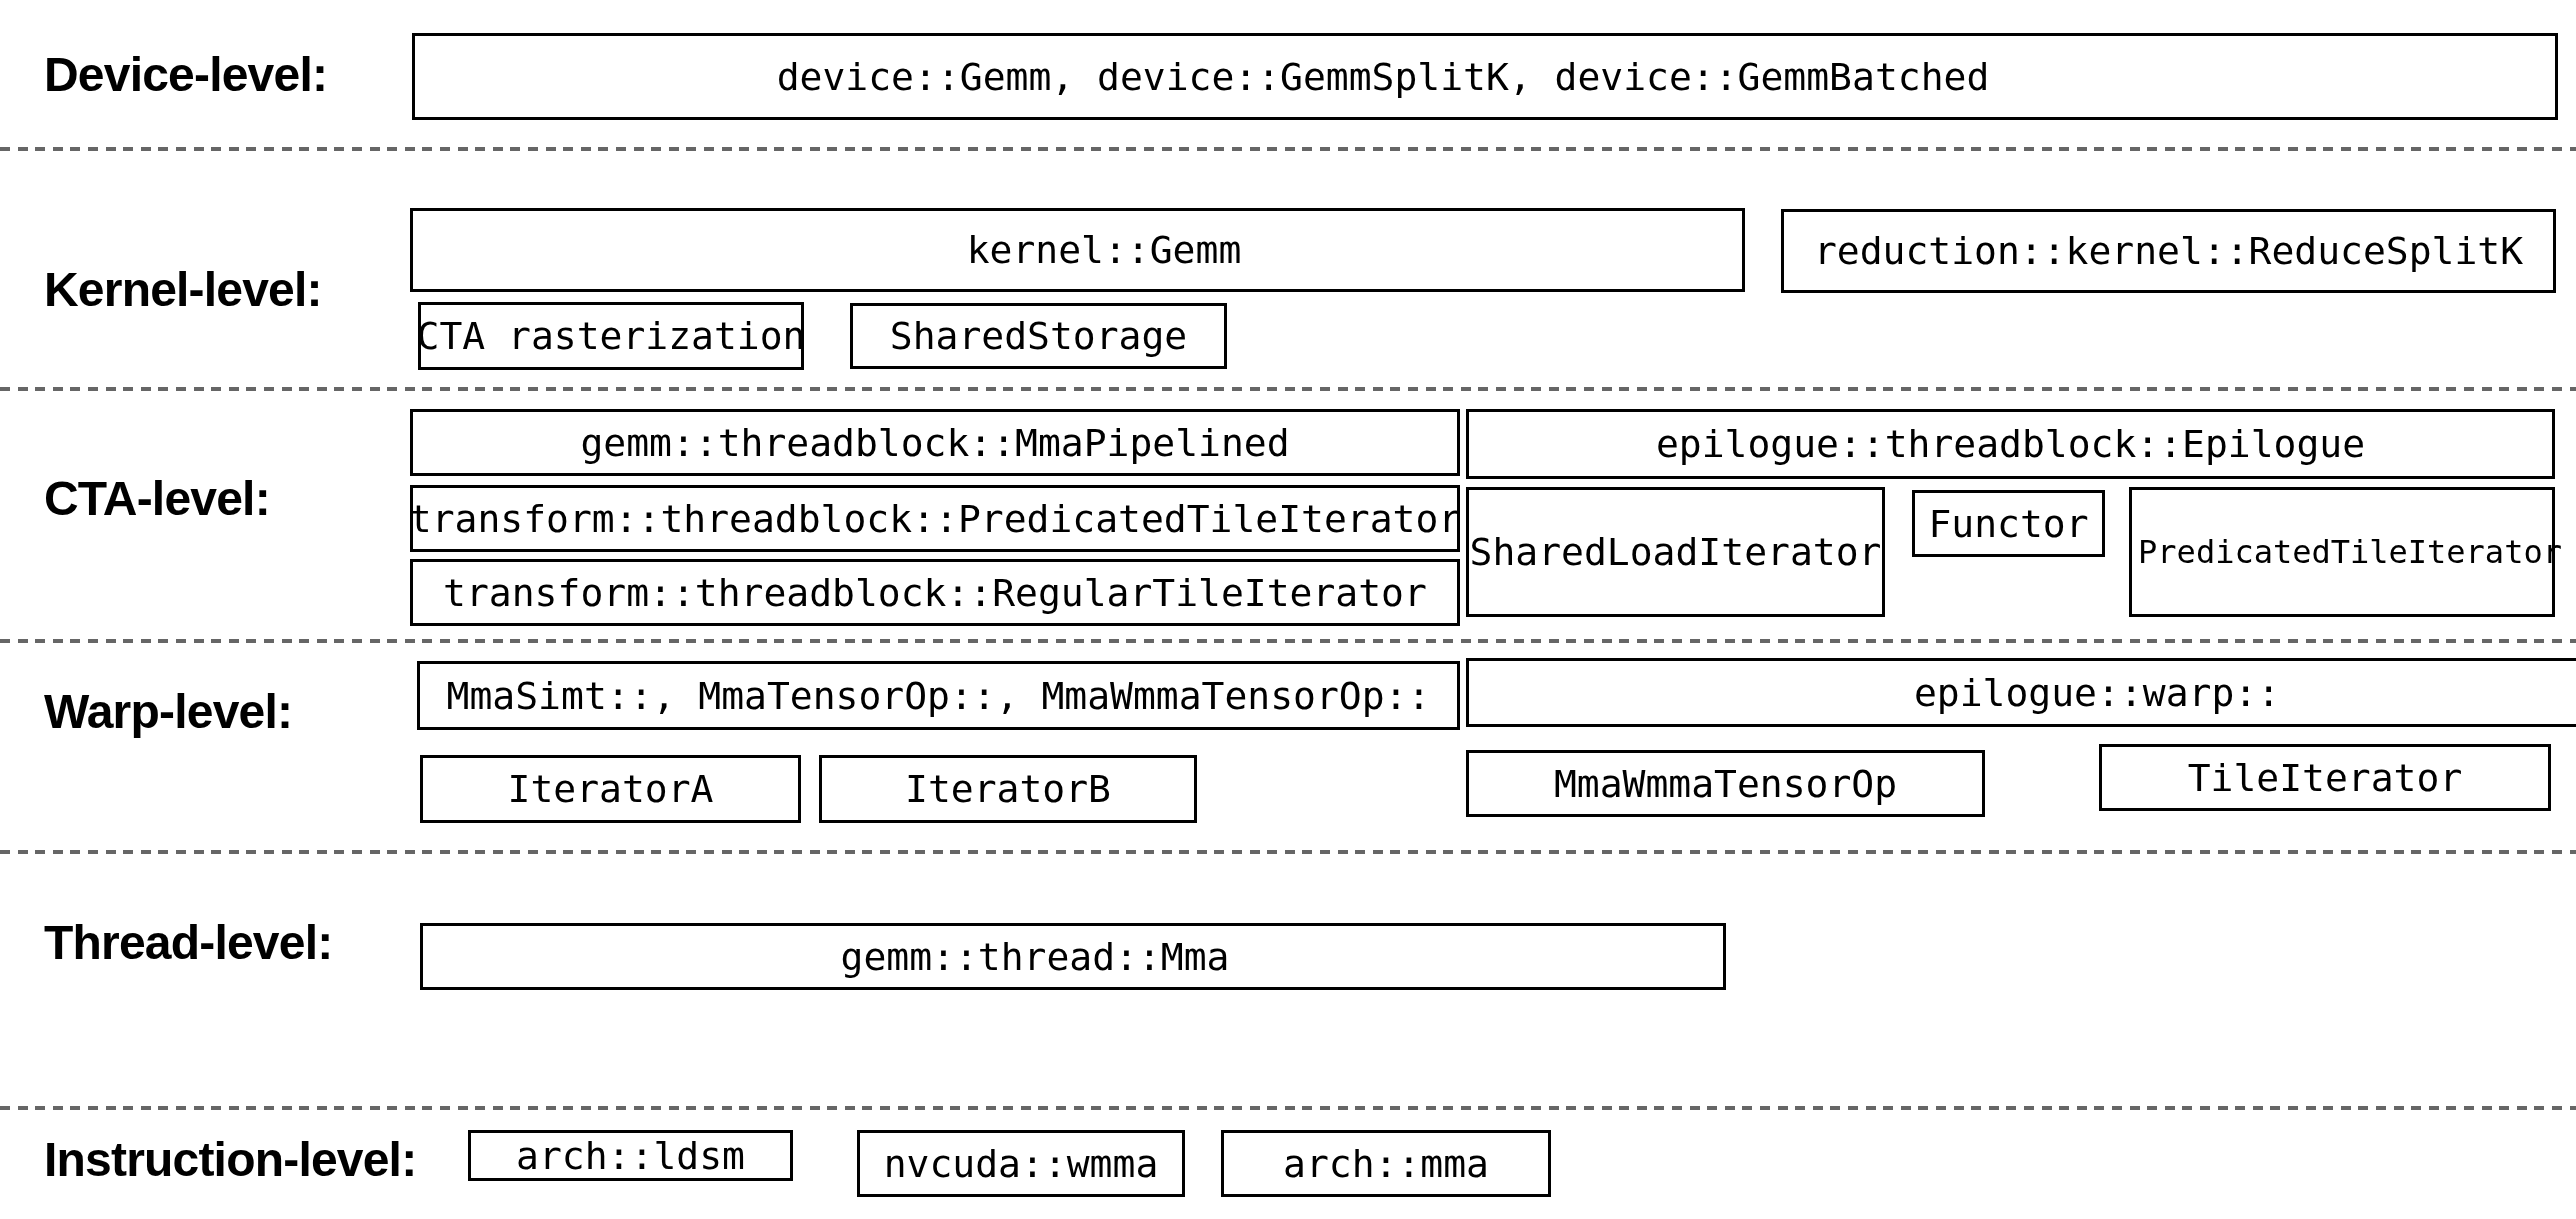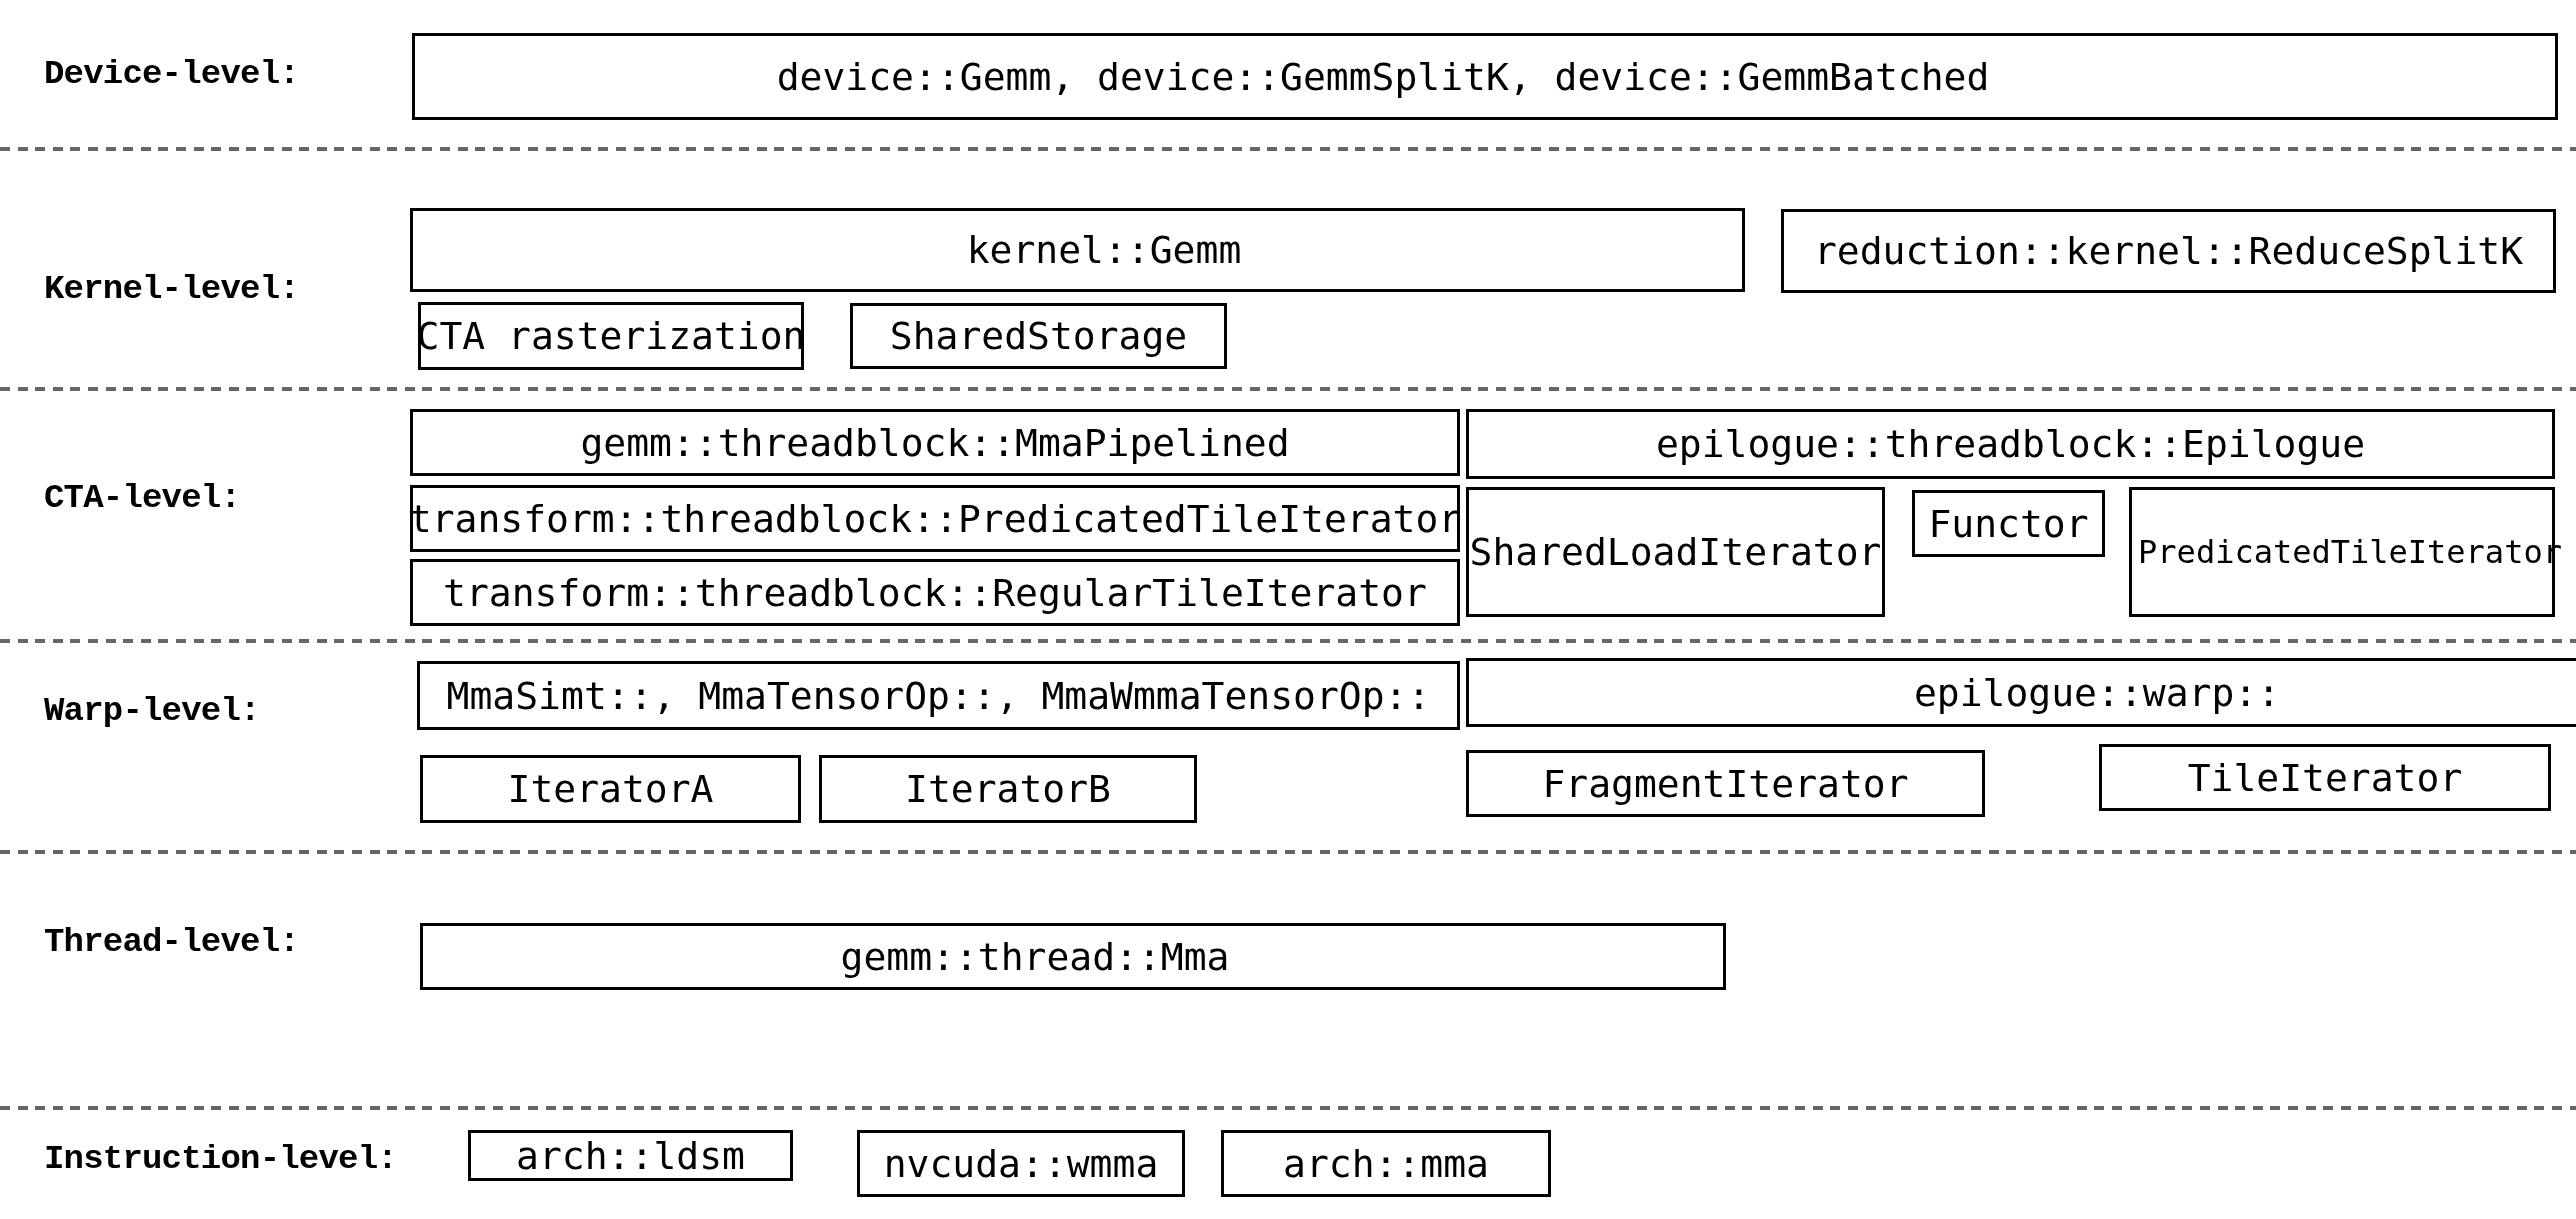--- a/index.html
+++ b/index.html
@@ -15,23 +15,23 @@
     position: absolute;
     left: 0;
     width: 2576px;
     height: 3.8px;
     background-image: repeating-linear-gradient(90deg, #666666 0 10px, transparent 10px 17.6px);
   }
   .lvl-label {
     position: absolute;
     left: 44px;
     transform: translateY(-50%);
-    font-family: Liberation Mono, monospace;
+    font-family: Liberation Sans, sans-serif;
     font-weight: 700;
-    font-size: 34px;
+    font-size: 48px;
     letter-spacing: -0.8px;
     color: #000000;
     white-space: nowrap;
   }
   .box {
     position: absolute;
     box-sizing: border-box;
     border: solid #000000;
     border-width: 3.8px 3.1px;
     background: #ffffff;
@@ -82,21 +82,21 @@
   </div>
 
   <div class="sep" style="top:639px"></div>
 
   <div>
     <div class="lvl-label" style="top:711px">Warp-level:</div>
     <div class="box" style="left:417px; top:661px; width:1043px; height:69px">MmaSimt::, MmaTensorOp::, MmaWmmaTensorOp::</div>
     <div class="box" style="left:1466px; top:658px; width:1262px; height:69px">epilogue::warp::</div>
     <div class="box" style="left:420px; top:755px; width:381px; height:68px">IteratorA</div>
     <div class="box" style="left:819px; top:755px; width:378px; height:68px">IteratorB</div>
-    <div class="box" style="left:1466px; top:750px; width:519px; height:67px">FragmentIterator</div>
+    <div class="box" style="left:1466px; top:750px; width:519px; height:67px">MmaWmmaTensorOp</div>
     <div class="box" style="left:2099px; top:744px; width:452px; height:67px">TileIterator</div>
   </div>
 
   <div class="sep" style="top:850px"></div>
 
   <div>
     <div class="lvl-label" style="top:942px">Thread-level:</div>
     <div class="box pr-220" style="left:420px; top:923px; width:1306px; height:67px">gemm::thread::Mma</div>
   </div>
 

